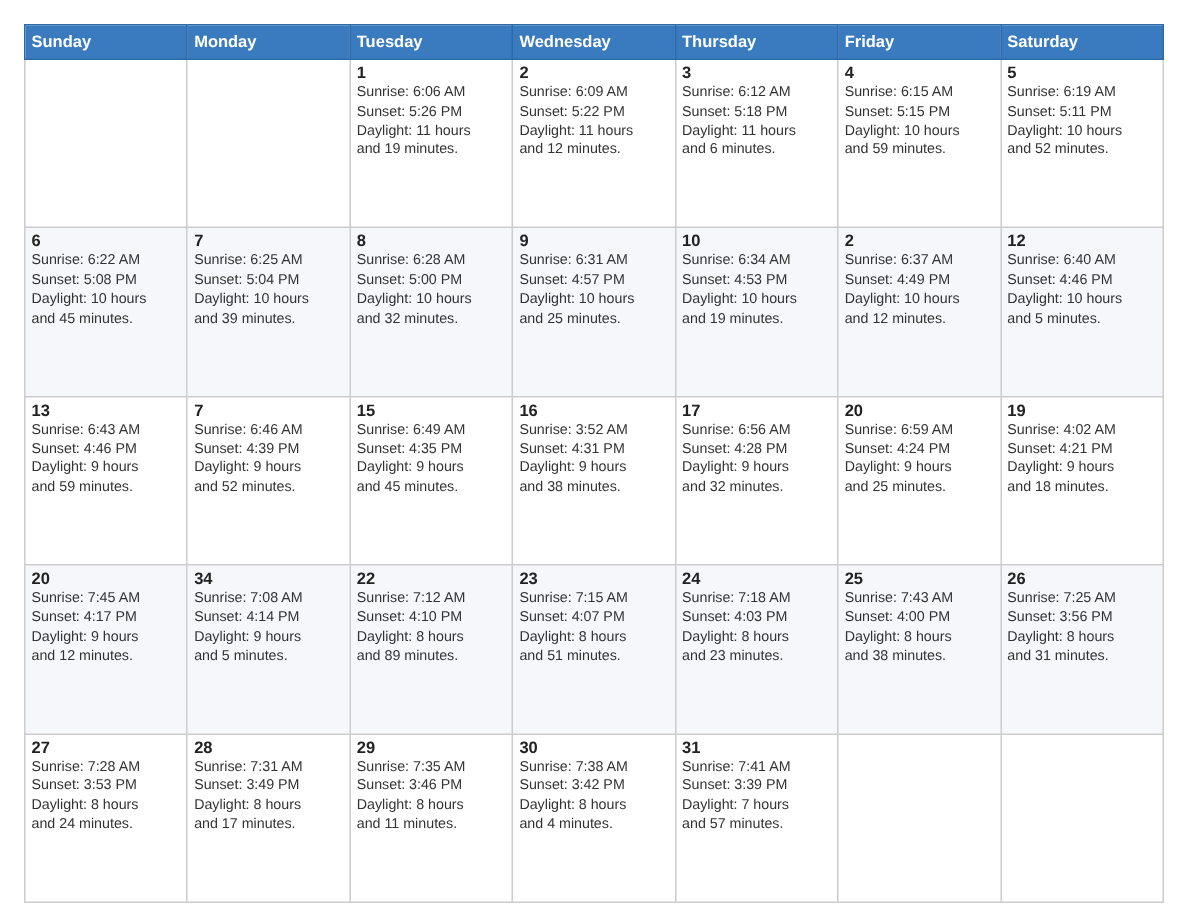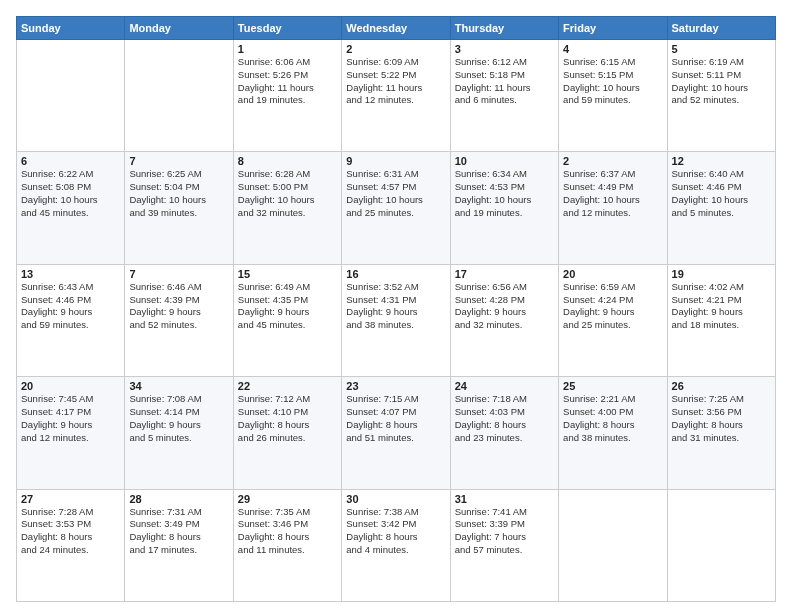--- a/index.html
+++ b/index.html
@@ -271,39 +271,39 @@
             <div class="day-info">Sunrise: 7:08 AM</div>
             <div class="day-info">Sunset: 4:14 PM</div>
             <div class="day-info">Daylight: 9 hours</div>
             <div class="day-info">and 5 minutes.</div>
           </td>
           <td>
             <span class="day-num">22</span>
             <div class="day-info">Sunrise: 7:12 AM</div>
             <div class="day-info">Sunset: 4:10 PM</div>
             <div class="day-info">Daylight: 8 hours</div>
-            <div class="day-info">and 26 minutes.</div>
+            <div class="day-info">and 89 minutes.</div>
           </td>
           <td>
             <span class="day-num">23</span>
             <div class="day-info">Sunrise: 7:15 AM</div>
             <div class="day-info">Sunset: 4:07 PM</div>
             <div class="day-info">Daylight: 8 hours</div>
             <div class="day-info">and 51 minutes.</div>
           </td>
           <td>
             <span class="day-num">24</span>
             <div class="day-info">Sunrise: 7:18 AM</div>
             <div class="day-info">Sunset: 4:03 PM</div>
             <div class="day-info">Daylight: 8 hours</div>
             <div class="day-info">and 23 minutes.</div>
           </td>
           <td>
             <span class="day-num">25</span>
-            <div class="day-info">Sunrise: 2:21 AM</div>
+            <div class="day-info">Sunrise: 7:43 AM</div>
             <div class="day-info">Sunset: 4:00 PM</div>
             <div class="day-info">Daylight: 8 hours</div>
             <div class="day-info">and 38 minutes.</div>
           </td>
           <td>
             <span class="day-num">26</span>
             <div class="day-info">Sunrise: 7:25 AM</div>
             <div class="day-info">Sunset: 3:56 PM</div>
             <div class="day-info">Daylight: 8 hours</div>
             <div class="day-info">and 31 minutes.</div>

